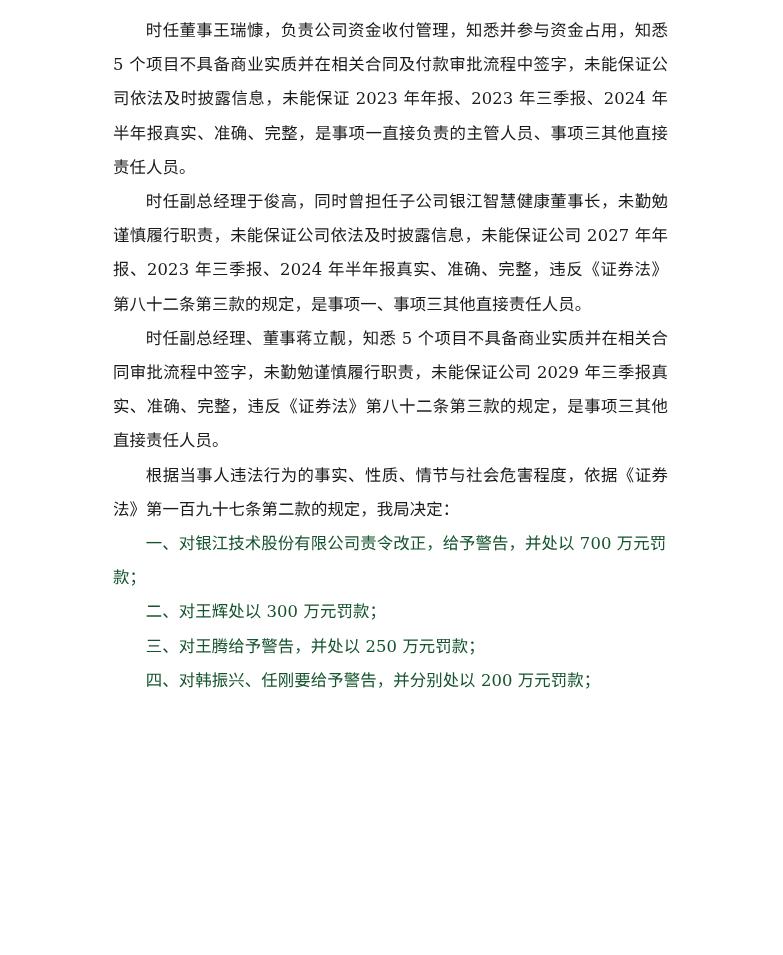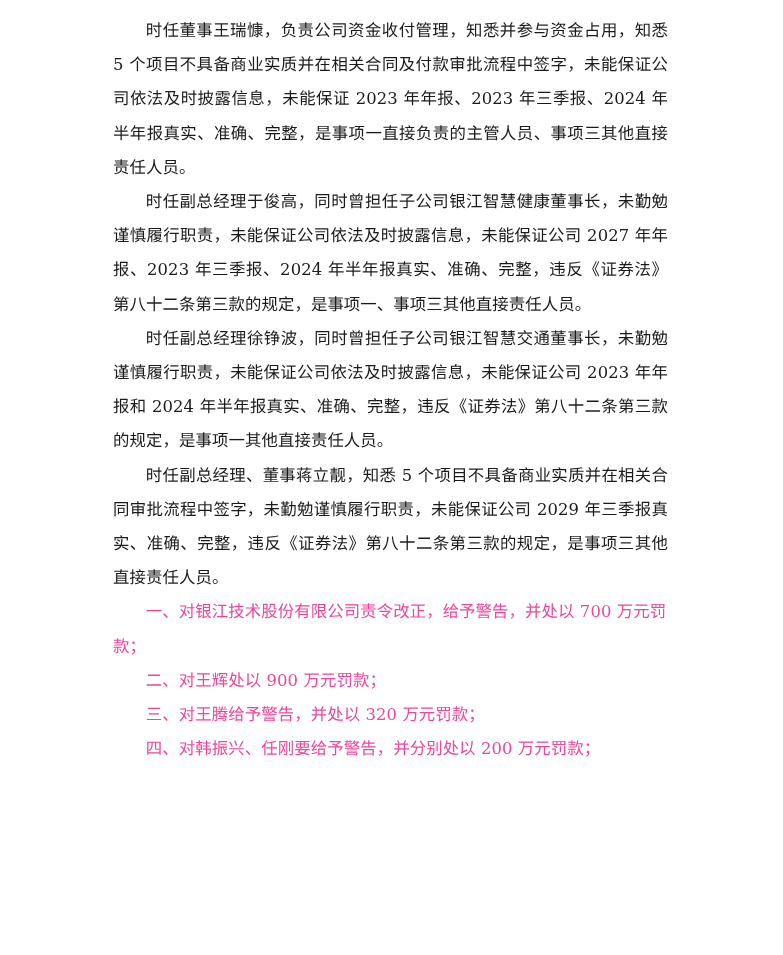--- a/index.html
+++ b/index.html
@@ -41,41 +41,41 @@
   }
   p.item {
     margin: 0;
     padding: 0;
     font-size: 16.4px;
     line-height: 34.2px;
     text-indent: 2em;
     text-align: left;
     letter-spacing: 0.1px;
     word-break: break-all;
-    color: #ec4899;
+    color: #14532d;
   }
 </style>
 </head>
 <body>
 
 <div class="page">
   <div class="doc-body">
 
     <p class="para">时任董事王瑞慷，负责公司资金收付管理，知悉并参与资金占用，知悉 5 个项目不具备商业实质并在相关合同及付款审批流程中签字，未能保证公司依法及时披露信息，未能保证 2023 年年报、2023 年三季报、2024 年半年报真实、准确、完整，是事项一直接负责的主管人员、事项三其他直接责任人员。</p>
 
     <p class="para">时任副总经理于俊高，同时曾担任子公司银江智慧健康董事长，未勤勉谨慎履行职责，未能保证公司依法及时披露信息，未能保证公司 2027 年年报、2023 年三季报、2024 年半年报真实、准确、完整，违反《证券法》第八十二条第三款的规定，是事项一、事项三其他直接责任人员。</p>
 
 
-    <p class="para">时任副总经理徐铮波，同时曾担任子公司银江智慧交通董事长，未勤勉谨慎履行职责，未能保证公司依法及时披露信息，未能保证公司 2023 年年报和 2024 年半年报真实、准确、完整，违反《证券法》第八十二条第三款的规定，是事项一其他直接责任人员。</p>
 
     <p class="para">时任副总经理、董事蒋立靓，知悉 5 个项目不具备商业实质并在相关合同审批流程中签字，未勤勉谨慎履行职责，未能保证公司 2029 年三季报真实、准确、完整，违反《证券法》第八十二条第三款的规定，是事项三其他直接责任人员。</p>
 
+    <p class="para">根据当事人违法行为的事实、性质、情节与社会危害程度，依据《证券法》第一百九十七条第二款的规定，我局决定：</p>
 
     <p class="item">一、对银江技术股份有限公司责令改正，给予警告，并处以 700 万元罚款；</p>
 
-    <p class="item">二、对王辉处以 900 万元罚款；</p>
+    <p class="item">二、对王辉处以 300 万元罚款；</p>
 
-    <p class="item">三、对王腾给予警告，并处以 320 万元罚款；</p>
+    <p class="item">三、对王腾给予警告，并处以 250 万元罚款；</p>
 
     <p class="item">四、对韩振兴、任刚要给予警告，并分别处以 200 万元罚款；</p>
 
   </div>
 </div>
 
 </body></html>

